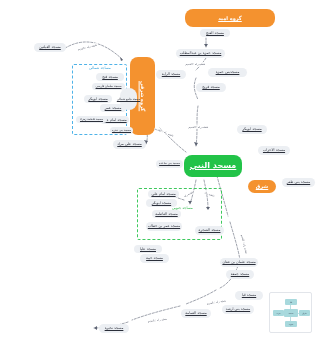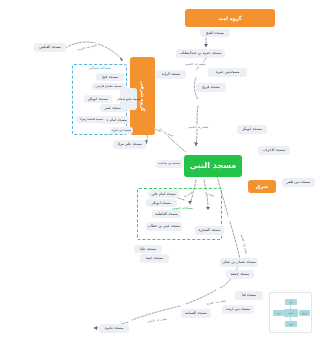--- a/index.html
+++ b/index.html
@@ -12,28 +12,29 @@
     position:relative;
   }
   #canvas{position:absolute;inset:0;width:300px;height:338px;}
   #edges{position:absolute;left:0;top:0;width:300px;height:338px;pointer-events:none;}
 
   .node{
     position:absolute;
     box-sizing:border-box;
     background:#eceff3;
     color:#2b2f3a;
-    border-radius:3px;
+    border-radius:8px;
     font-size:3.6px;
     line-height:1.25;
     text-align:center;
     display:flex;align-items:center;justify-content:center;
     padding:1px 2px;
     white-space:nowrap;
     letter-spacing:0;
+    text-decoration:underline;
   }
   .node.orange{background:#f4922f;color:#ffffff;font-weight:bold;}
   .node.green{background:#22c348;color:#ffffff;font-weight:bold;}
   .node.big{font-size:8px;}
   .node.med{font-size:5px;}
 
   .vertical{
     writing-mode:vertical-rl;
     text-orientation:mixed;
   }

